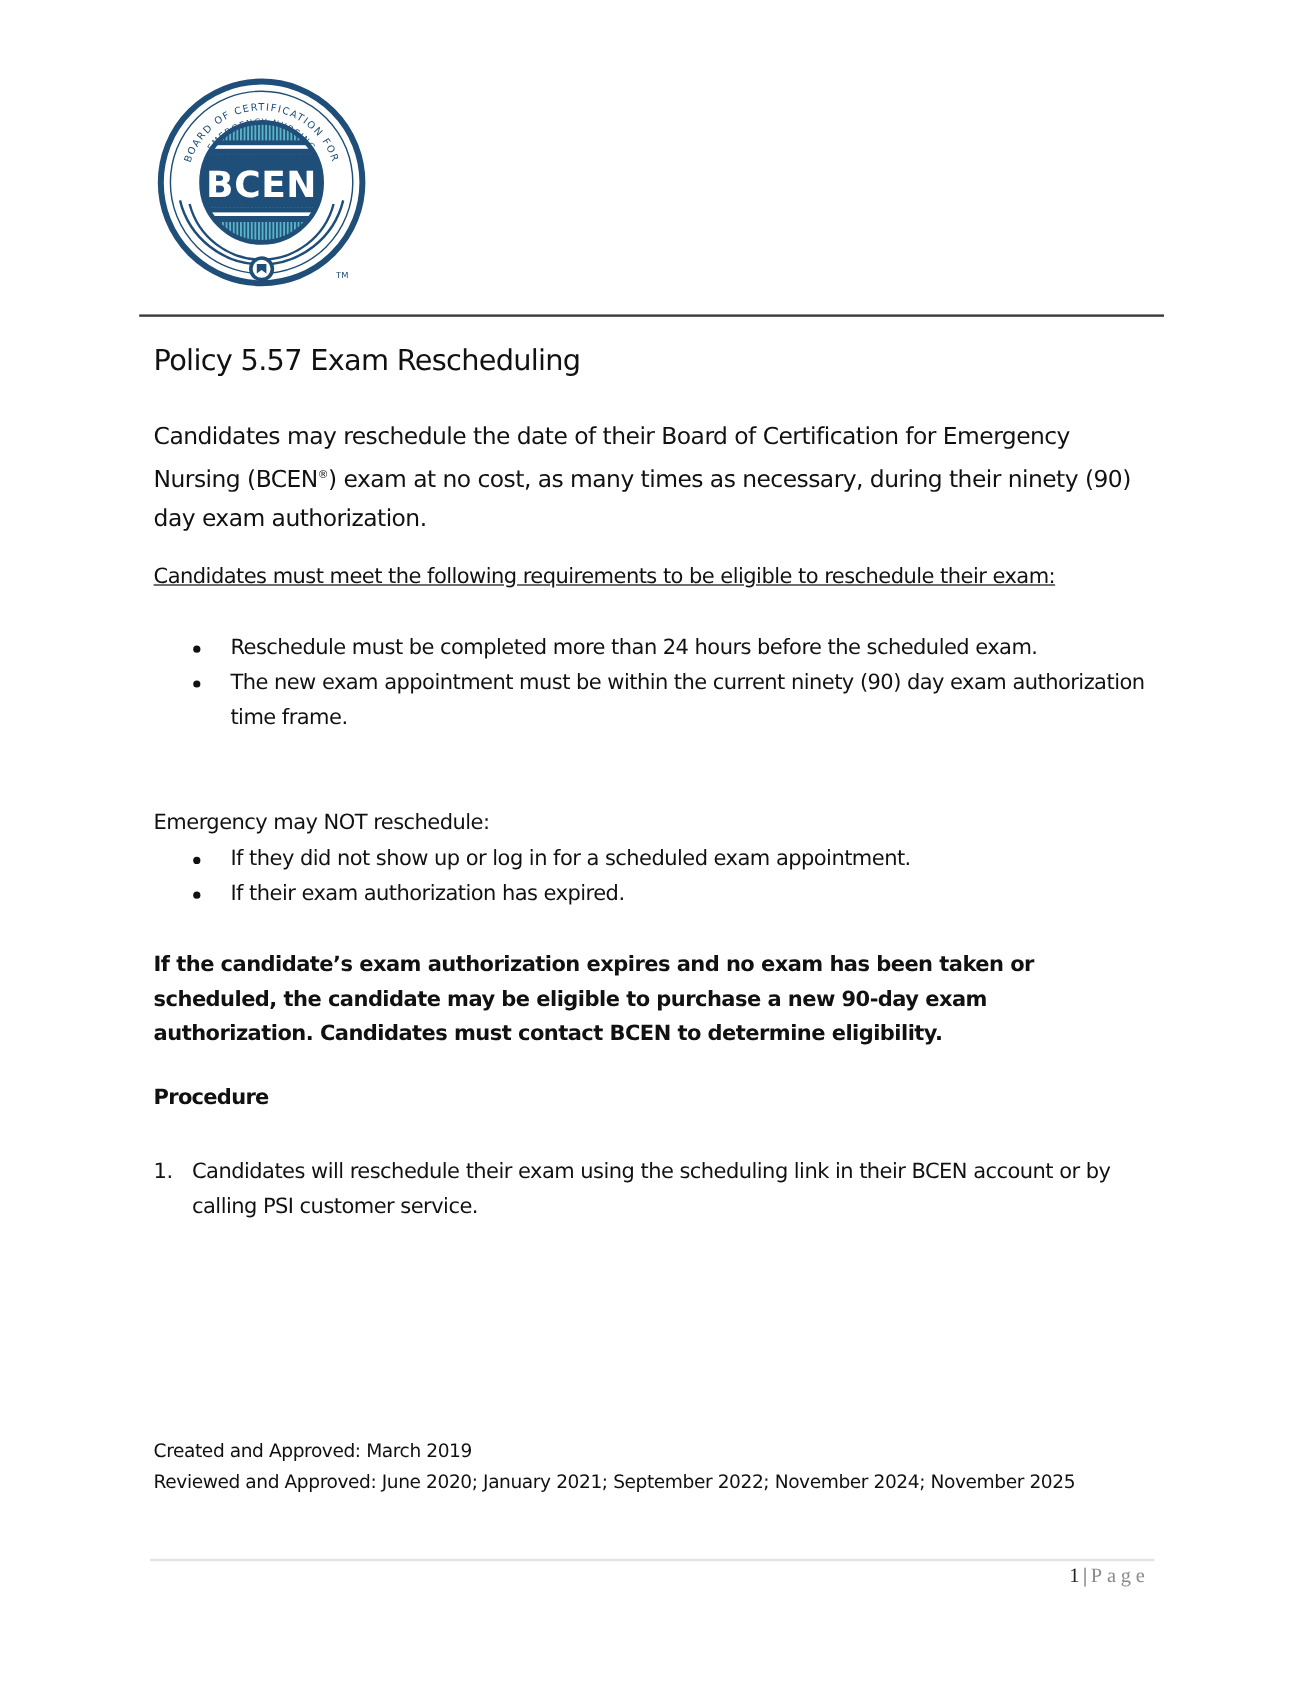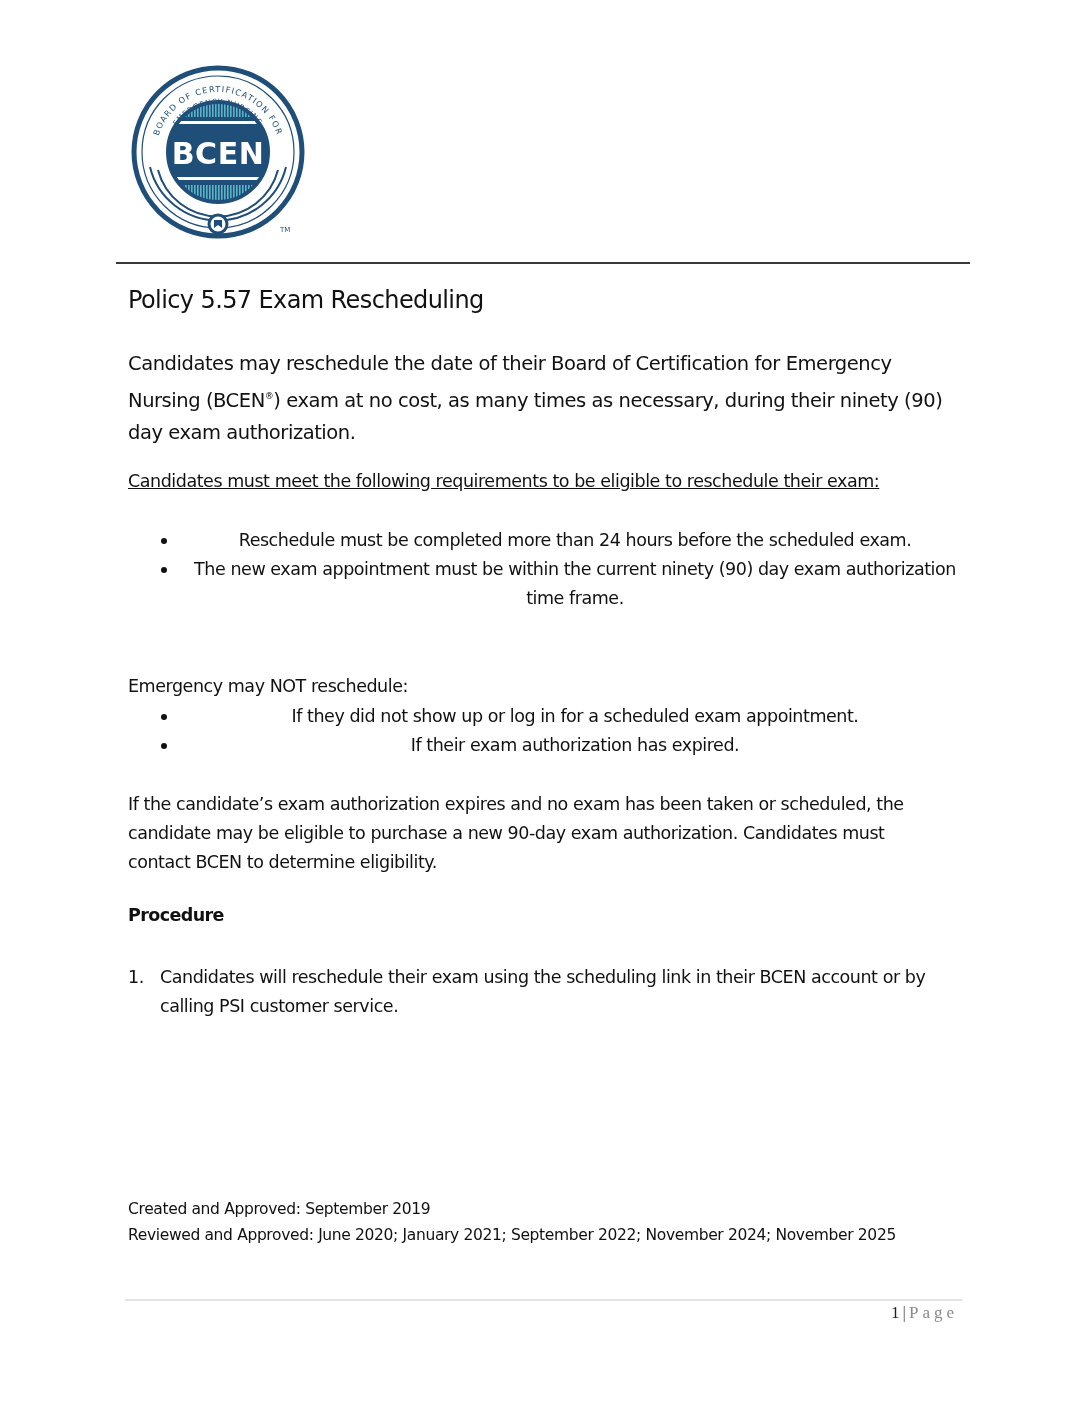--- a/index.html
+++ b/index.html
@@ -16,21 +16,21 @@
       margin: 0;
     }
     .intro {
       position: absolute; left: 128px; top: 348px; width: 820px;
       font-size: 19.5px; line-height: 32px; letter-spacing: -0.45px; margin: 0;
     }
     .p {
       position: absolute; left: 128px; width: 830px;
       font-size: 17.5px; line-height: 29px; letter-spacing: -0.45px; margin: 0;
     }
-    ul.bl { position: absolute; left: 128px; width: 830px; margin: 0; padding: 0; list-style: none; text-align: center; }
+    ul.bl { position: absolute; left: 128px; width: 830px; margin: 0; padding: 0; list-style: none; }
     ul.bl li {
       position: relative; padding-left: 64px;
       font-size: 17.5px; line-height: 29px; letter-spacing: -0.45px;
     }
     ul.bl li .dot {
       position: absolute; left: 33px; top: 12px; width: 6px; height: 6px; border-radius: 50%; background: #111;
     }
     .proc-head {
       position: absolute; left: 128px; top: 905px;
       font-size: 17.5px; font-weight: bold; letter-spacing: -0.6px; margin: 0; text-align: right;
@@ -112,26 +112,26 @@
   <li><span class="dot"></span><span>The new exam appointment must be within the current ninety (90) day exam authorization time frame.</span></li>
 </ul>
 
 <p class="p" style="top:672px;">Emergency may NOT reschedule:</p>
 
 <ul class="bl" style="top:702px;">
   <li><span class="dot"></span><span>If they did not show up or log in for a scheduled exam appointment.</span></li>
   <li><span class="dot"></span><span>If their exam authorization has expired.</span></li>
 </ul>
 
-<p class="p" style="top:790px; width:800px;">If the candidate’s exam authorization expires and no exam has been taken or scheduled, the candidate may be eligible to purchase a new 90-day exam authorization. Candidates must contact BCEN to determine eligibility.</p>
+<p class="p" style="top:790px; width:800px;font-weight:bold;">If the candidate’s exam authorization expires and no exam has been taken or scheduled, the candidate may be eligible to purchase a new 90-day exam authorization. Candidates must contact BCEN to determine eligibility.</p>
 
 <h2 class="proc-head">Procedure</h2>
 
 <div class="ol-item">
   <span class="num">1.</span>
   <span class="txt">Candidates will reschedule their exam using the scheduling link in their BCEN account or by calling PSI customer service.</span>
 </div>
 
-<div class="meta" style="top:1196px;">Created and Approved:  September 2019</div>
+<div class="meta" style="top:1196px;">Created and Approved:  March 2019</div>
 <div class="meta justify" style="top:1222px;">Reviewed and Approved: June 2020; January 2021; September 2022; November 2024; November 2025</div>
 
 <div class="footer-rule"></div>
 <div class="page-num"><span>1</span><span class="sep">|</span><span class="page-word">Page</span></div>
 
 </body></html>

